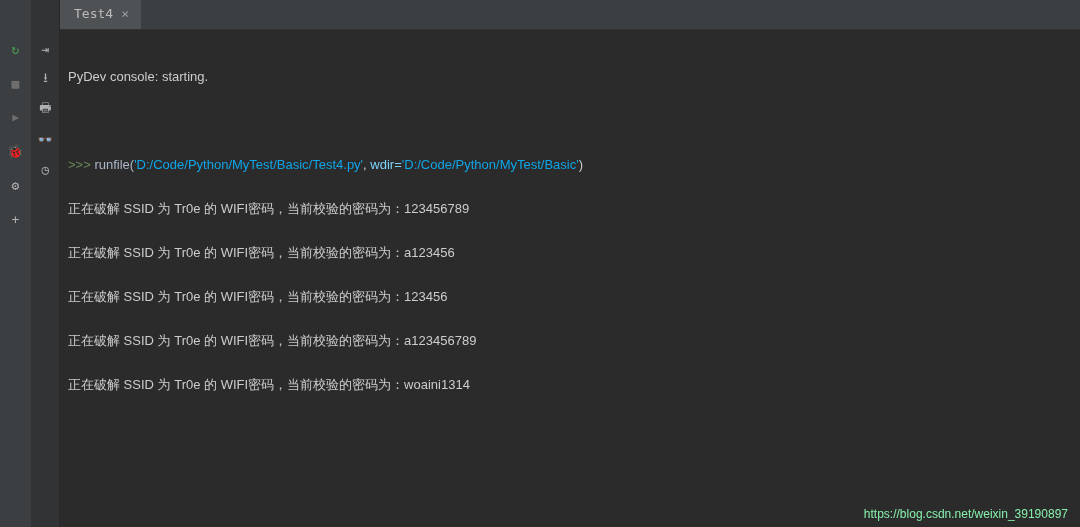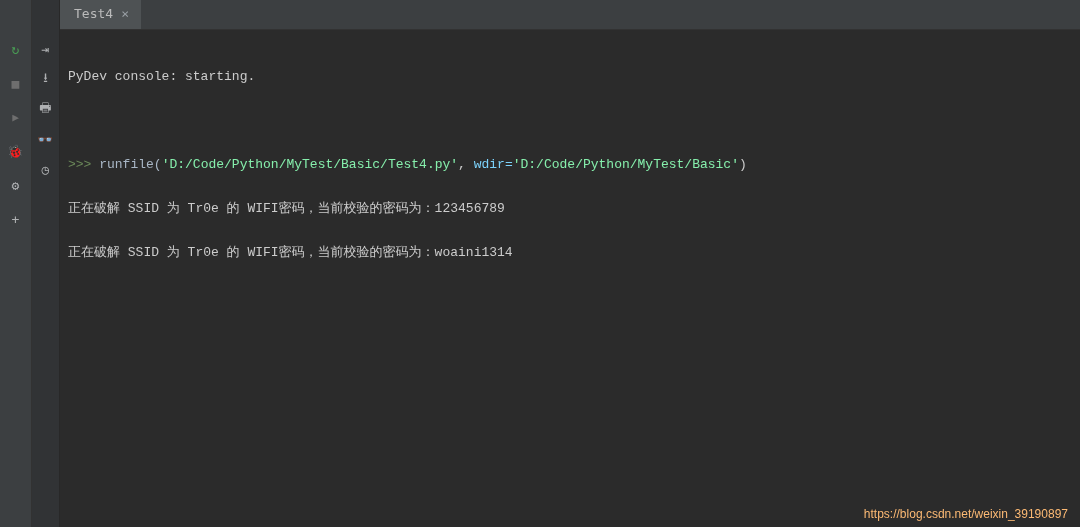--- a/index.html
+++ b/index.html
@@ -87,33 +87,33 @@
       color: #9aa0a6;
       font-size: 13px;
       cursor: pointer;
     }
     .console {
       flex: 1;
       padding: 14px 17px 8px 8px;
       line-height: 22px;
       white-space: pre;
       color: #cccccc;
-      font-family: Liberation Mono, monospace;
+      font-family: Liberation Sans, sans-serif;
       overflow: hidden;
     }
     .console .line { white-space: pre; }
     .prompt { color: #6a8759; }
     .runfile { color: #a9b7c6; text-align: right; }
-    .str { color: #86efac; }
+    .str { color: #0ea5e9; }
     .kw { color: #7dd3fc; }
     .watermark {
       position: absolute;
       right: 12px;
       bottom: 6px;
-      color: #fdba74;
+      color: #86efac;
       font-size: 12px;
       font-family: Arial, sans-serif;
       margin-top: 21px;
     }
   </style>
 </head>
 <body>
 
 <div class="container">
 
@@ -140,20 +140,23 @@
         <span>Test4</span>
         <span class="tab-close">×</span>
       </div>
     </div>
 
     <div class="console">
 <div class="line">PyDev console: starting.</div>
 <div class="line"> </div>
 <div class="line"><span class="prompt">&gt;&gt;&gt; </span><span class="runfile">runfile(</span><span class="str">'D:/Code/Python/MyTest/Basic/Test4.py'</span><span>, </span><span class="kw">wdir=</span><span class="str">'D:/Code/Python/MyTest/Basic'</span><span>)</span></div>
 <div class="line">正在破解 SSID 为 Tr0e 的 WIFI密码，当前校验的密码为：123456789</div>
+<div class="line">正在破解 SSID 为 Tr0e 的 WIFI密码，当前校验的密码为：a123456</div>
+<div class="line">正在破解 SSID 为 Tr0e 的 WIFI密码，当前校验的密码为：123456</div>
+<div class="line">正在破解 SSID 为 Tr0e 的 WIFI密码，当前校验的密码为：a123456789</div>
 <div class="line">正在破解 SSID 为 Tr0e 的 WIFI密码，当前校验的密码为：woaini1314</div>
 
 
 
 
 
 
 
     </div>
   </div>

